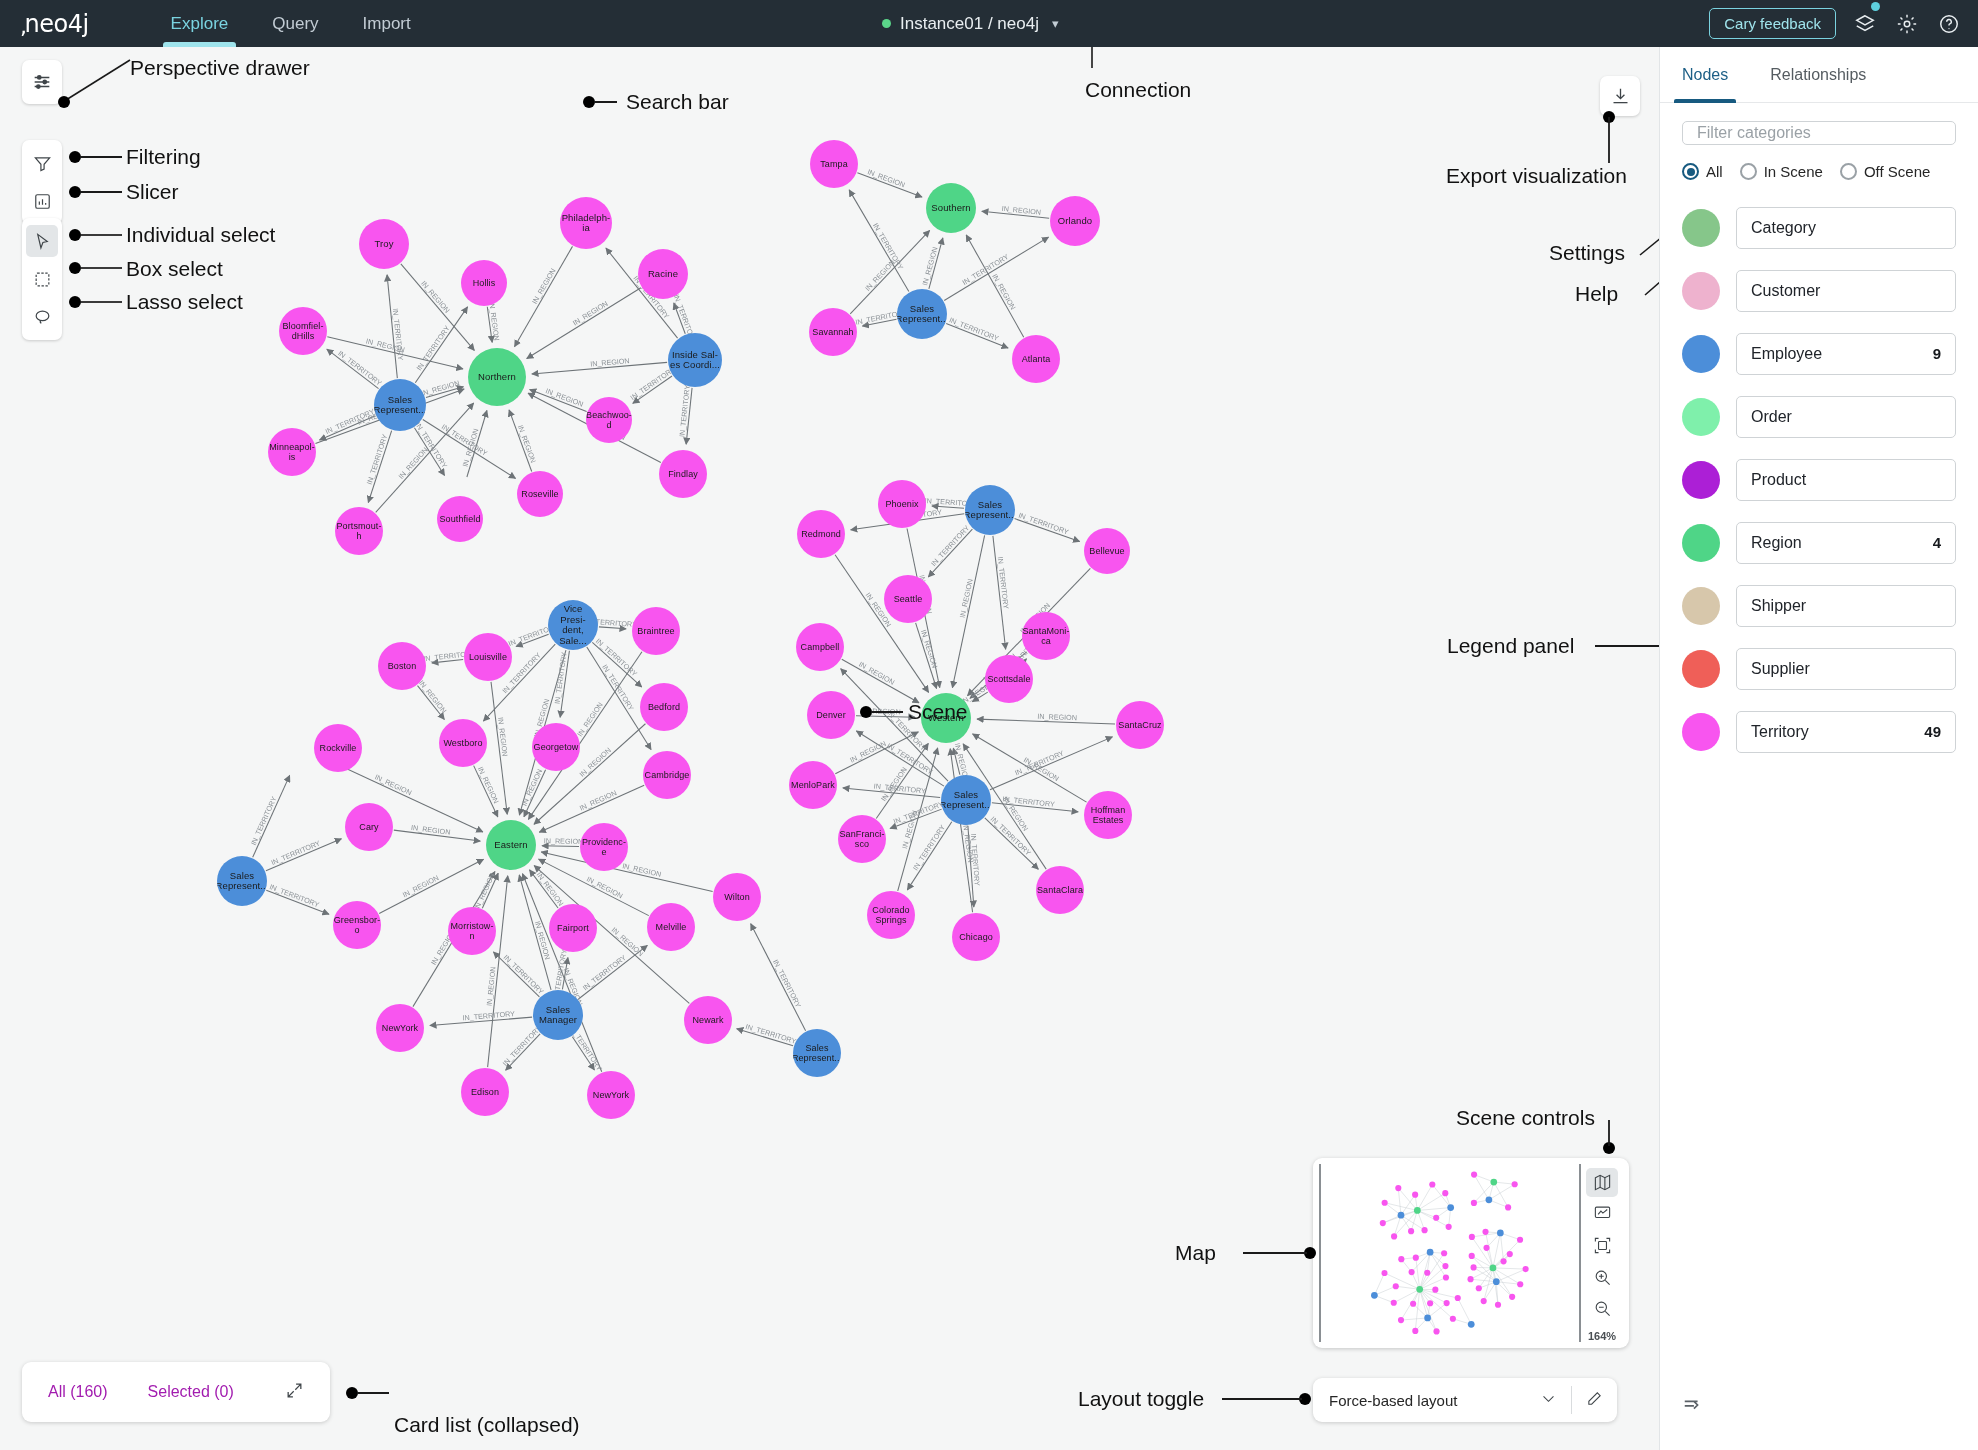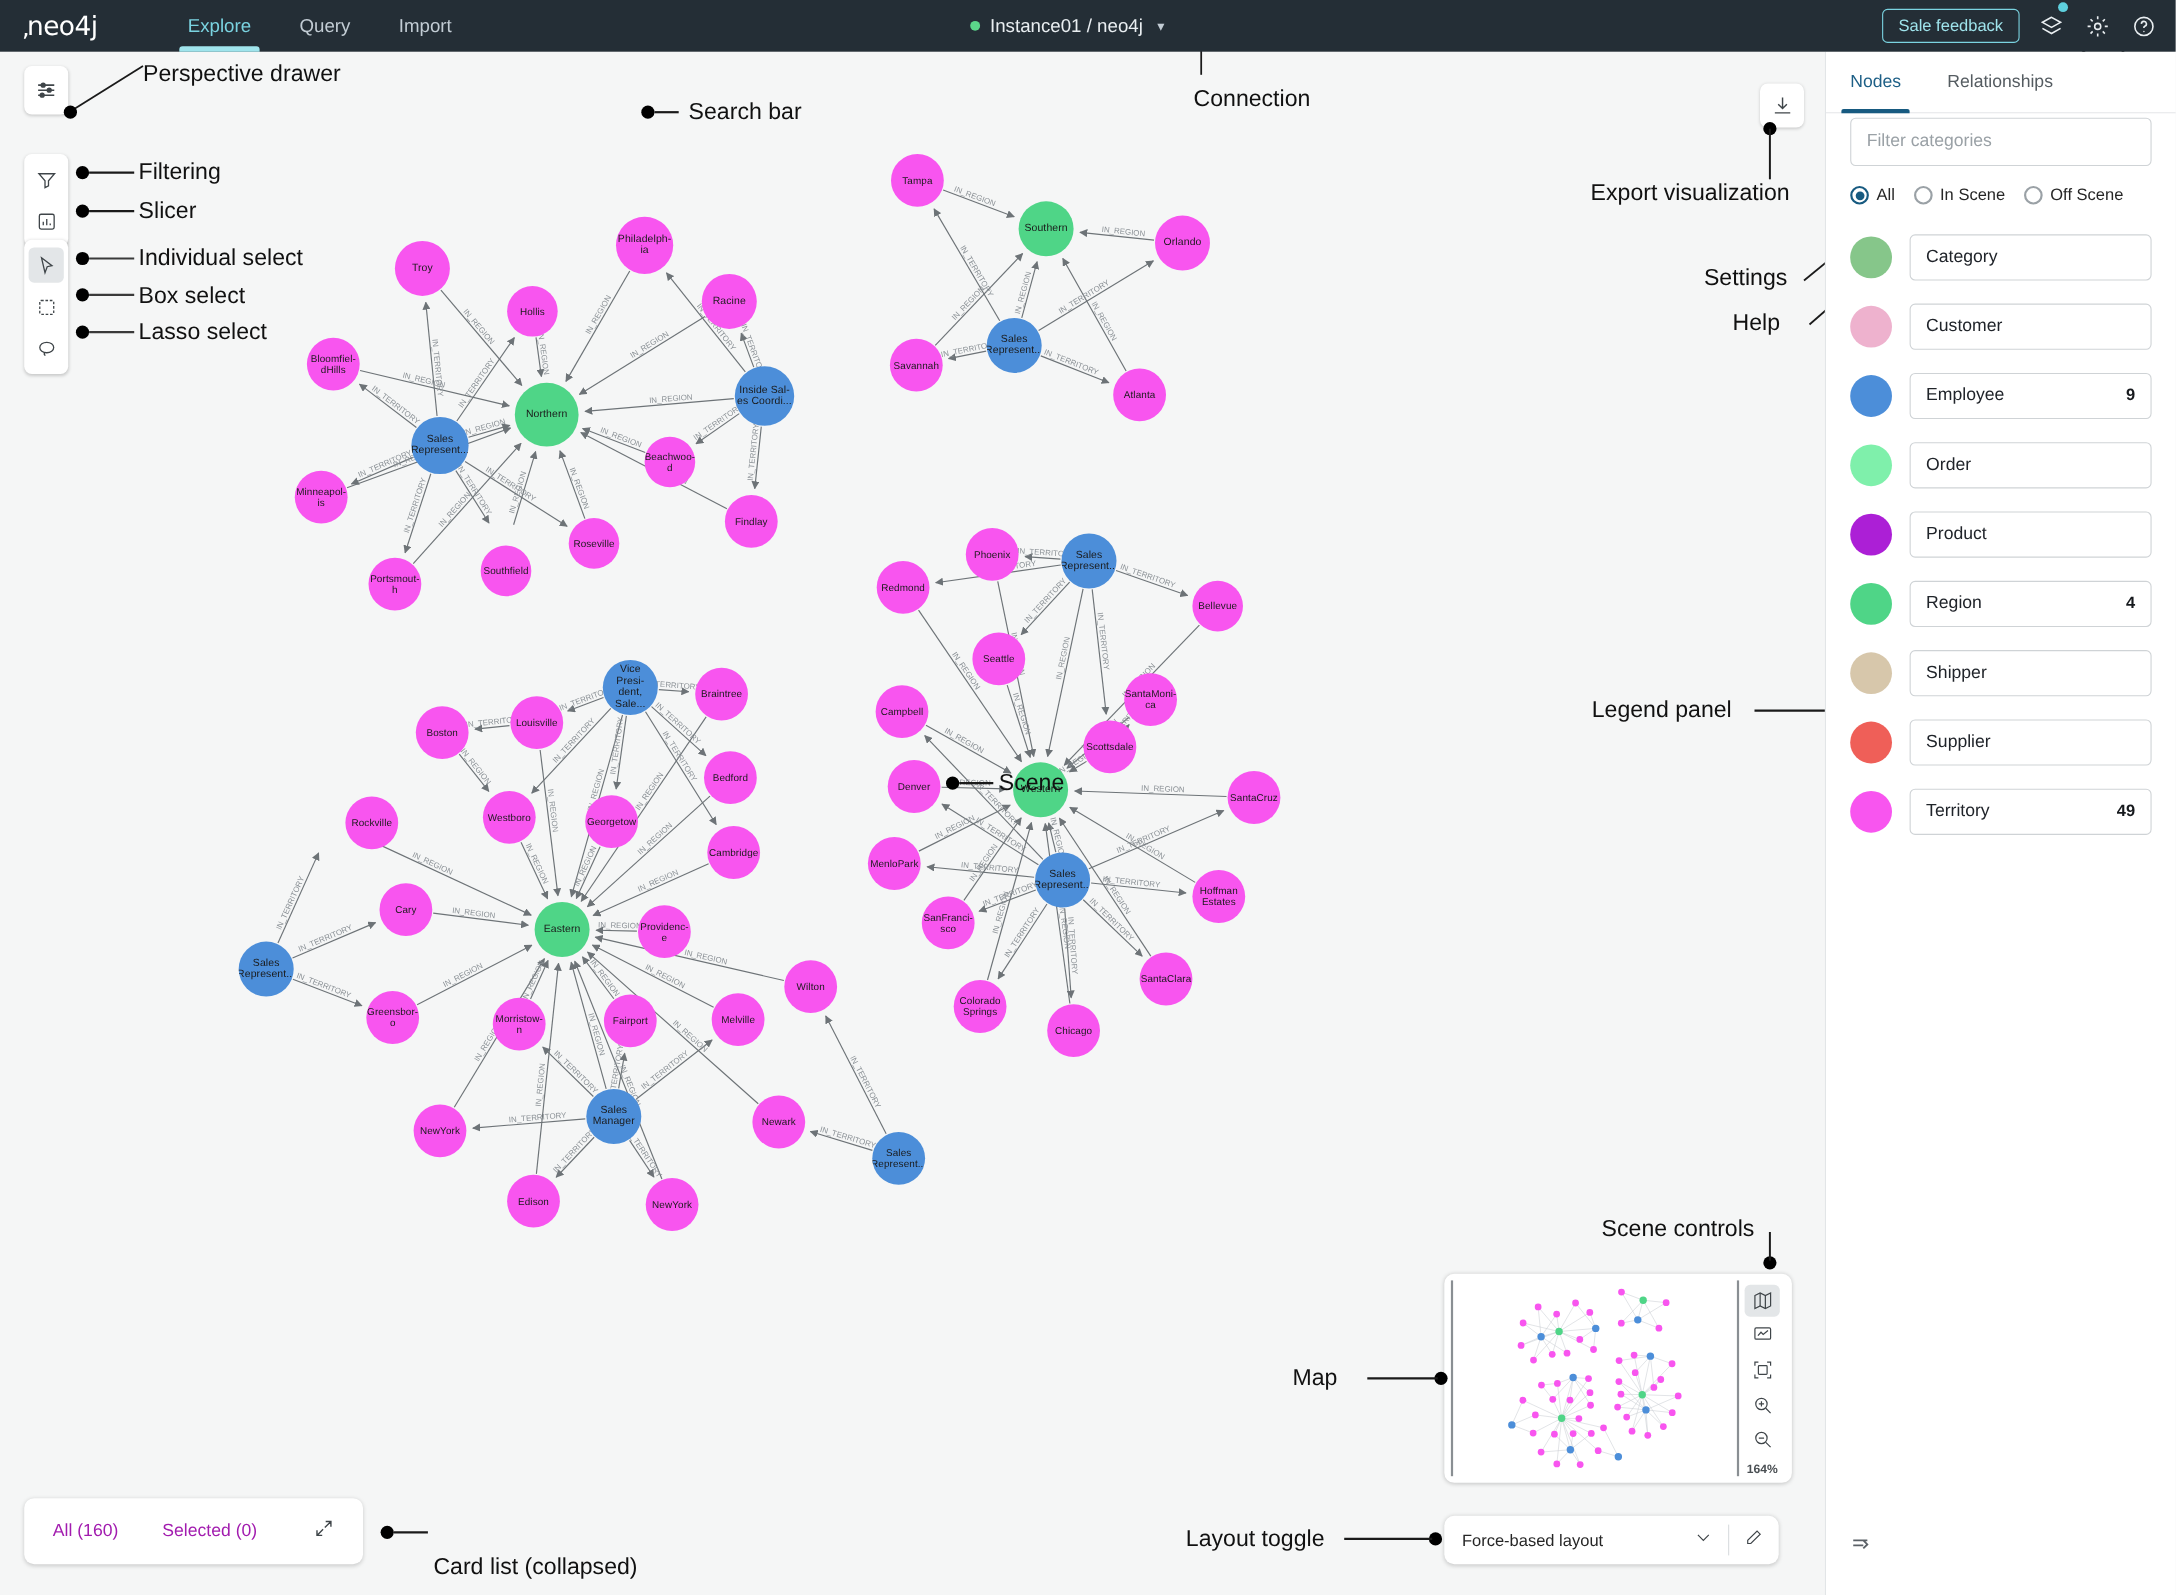--- a/index.html
+++ b/index.html
@@ -136,21 +136,21 @@
     position: absolute; top: 47px; right: 0; width: 319px; height: 1403px;
     background: #fff; border-left: 1px solid #e2e5e7; z-index: 50;
   }
   .sb-tabs { display: flex; height: 56px; align-items: center; padding: 0 0 0 14px; gap: 26px;
              border-bottom: 1px solid #e6e8ea; }
   .sb-tab { font-size: 16px; color: #555c61; height: 56px; display: flex; align-items: center;
             position: relative; cursor: pointer; padding: 0 8px; }
   .sb-tab.active { color: #1d5f86; }
   .sb-tab.active::after { content:""; position:absolute; bottom:0; left:0; right:0; height:4px;
                           background:#175a80; border-radius:2px 2px 0 0; }
-  .filter-box { margin: 4px 22px 0 22px; height: 44px; border: 1px solid #cfd3d6;
+  .filter-box { margin: 18px 22px 0 22px; height: 24px; border: 1px solid #cfd3d6;
                 border-radius: 5px; display: flex; align-items: center; padding: 0 14px; }
   .filter-box input { border: none; outline: none; font-size: 16px; width: 100%;
                       color: #3a3a3a; font-family: "Liberation Sans", sans-serif; background: transparent;}
   .filter-box input::placeholder { color: #9aa1a6; }
   .radios { display: flex; align-items: center; gap: 7px; margin: 18px 22px 0 22px; font-size: 15px; color: #262626; }
   .radio { width: 17px; height: 17px; border-radius: 50%; border: 2px solid #9aa1a6;
            display: inline-flex; align-items: center; justify-content: center; cursor: pointer; }
   .radio.on { border-color: #175a80; }
   .radio.on::after { content: ""; width: 8px; height: 8px; border-radius: 50%; background: #175a80; }
   .radio-item { display: flex; align-items: center; gap: 7px; cursor: pointer; }
@@ -186,21 +186,21 @@
       <div class="navtab active">Explore</div>
       <div class="navtab">Query</div>
       <div class="navtab">Import</div>
     </div>
     <div class="conn">
       <span class="greendot"></span>
       <span>Instance01 / neo4j</span>
       <span class="chev">▾</span>
     </div>
     <div class="topright">
-      <button class="feedback-btn">Sale feedback</button>
+      <button class="feedback-btn">Cary feedback</button>
       <div class="ticon">
         <span class="badge-dot"></span>
         <svg viewBox="0 0 24 24" width="22" height="22">
             <path d="M12 3 3 8l9 5 9-5-9-5z"></path>
             <path d="M3 14l9 5 9-5"></path>
           </svg>
       </div>
       <div class="ticon">
         <svg viewBox="0 0 24 24" width="22" height="22">
             <circle cx="12" cy="12" r="3"></circle>

